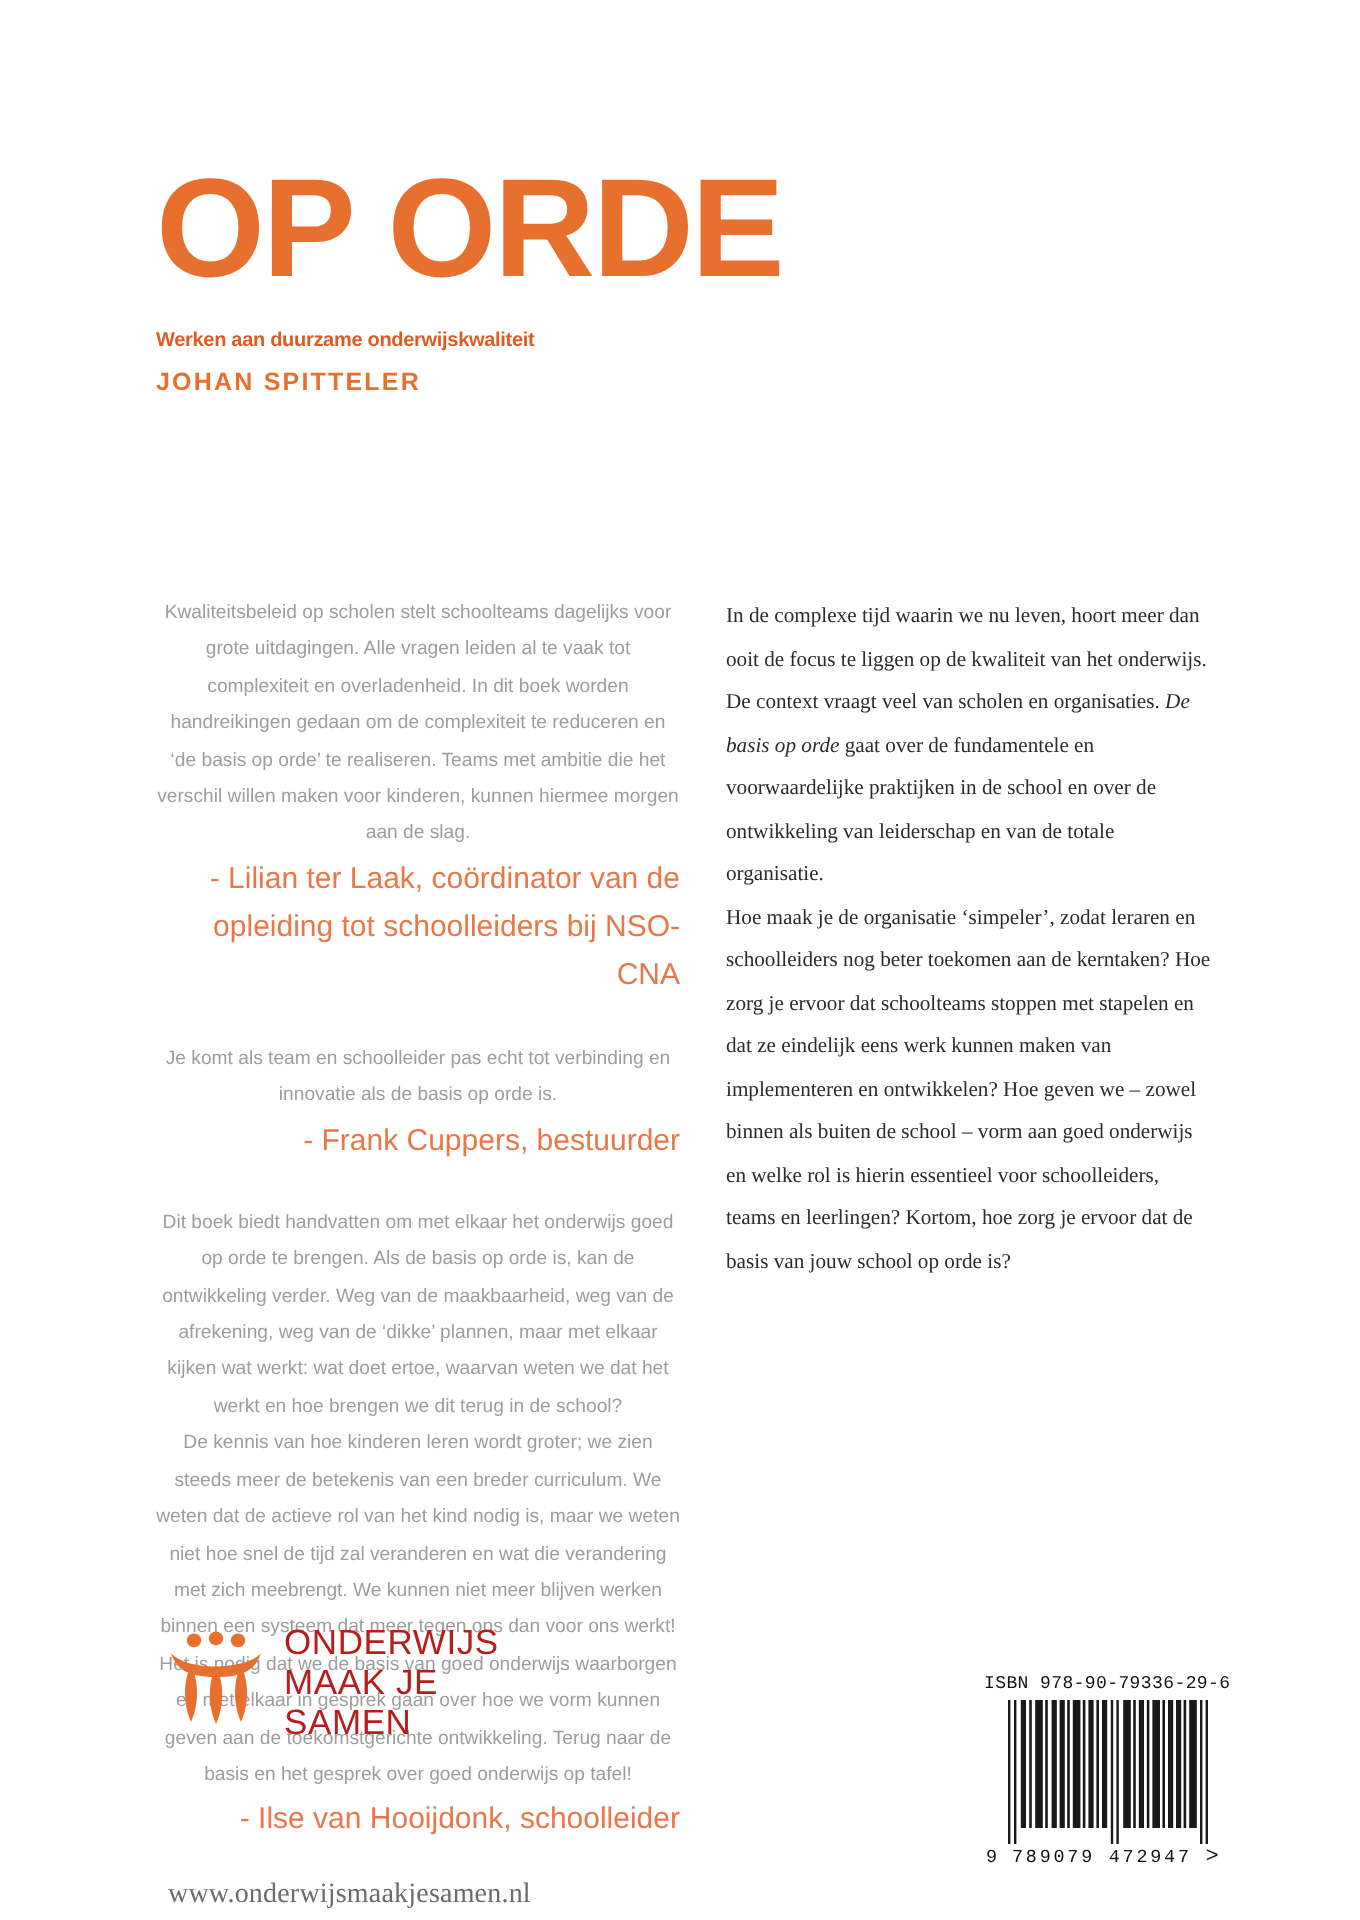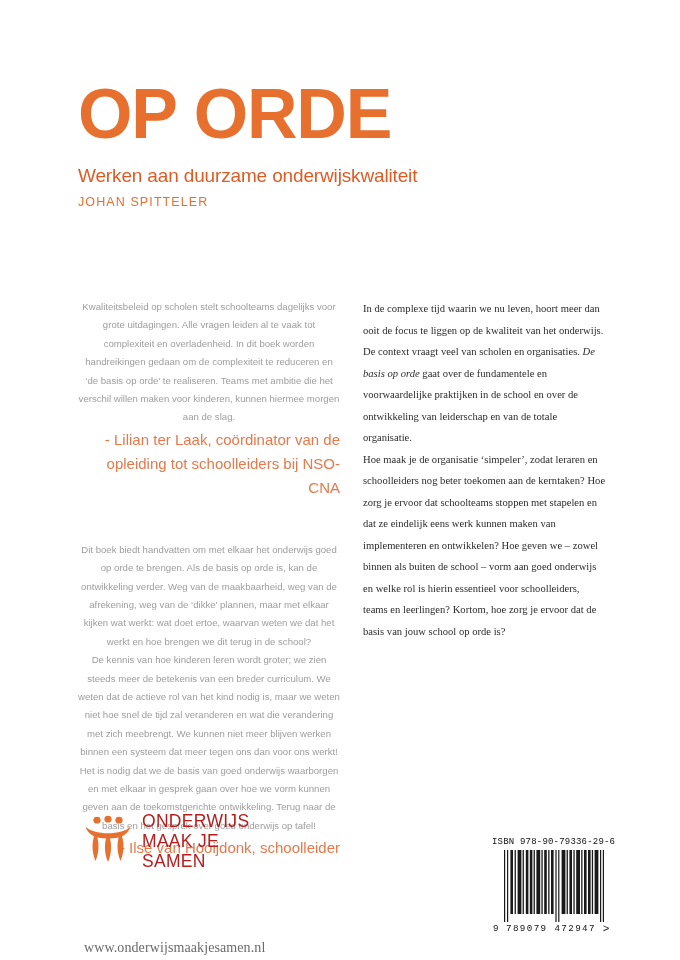--- a/index.html
+++ b/index.html
@@ -36,29 +36,29 @@
     font-size: 70px;
     line-height: 0.93;
     letter-spacing: -1.2px;
     color: #E8702F;
     margin: 0;
     white-space: nowrap;
   }
   .subtitle {
     margin: 18px 0 0 0;
     font-family: "Liberation Sans", sans-serif;
-    font-weight: normal;
-    font-size: 19px;
+    font-weight: bold;
+    font-size: 10px;
     letter-spacing: -0.15px;
     color: #E05B24;
   }
   .author {
     margin: 8px 0 17px 0;
     font-family: "Liberation Sans", sans-serif;
-    font-weight: normal;
+    font-weight: bold;
     font-size: 12.5px;
     letter-spacing: 1.1px;
     color: #E8702F;
   }
 
   
   .columns {
     position: absolute;
     left: 78px;
     top: 298px;
@@ -192,20 +192,24 @@
 
     <div class="col col-left">
 
       <div>
         <p class="quote">Kwaliteitsbeleid op scholen stelt schoolteams dagelijks voor grote uitdagingen. Alle vragen leiden al te vaak tot complexiteit en overladenheid. In dit boek worden handreikingen gedaan om de complexiteit te reduceren en ‘de basis op orde’ te realiseren. Teams met ambitie die het verschil willen maken voor kinderen, kunnen hiermee morgen aan de slag.</p>
         <p class="attrib">- Lilian ter Laak, coördinator van de opleiding tot schoolleiders bij NSO-CNA</p>
       </div>
 
       <div class="gap-md"></div>
 
+      <div>
+        <p class="quote">Je komt als team en schoolleider pas echt tot verbinding en innovatie als de basis op orde is.</p>
+        <p class="attrib">- Frank Cuppers, bestuurder</p>
+      </div>
 
       <div class="gap-md"></div>
 
       <div>
         <p class="quote" style="white-space: pre-line;">Dit boek biedt handvatten om met elkaar het onderwijs goed op orde te brengen. Als de basis op orde is, kan de ontwikkeling verder. Weg van de maakbaarheid, weg van de afrekening, weg van de ‘dikke’ plannen, maar met elkaar kijken wat werkt: wat doet ertoe, waarvan weten we dat het werkt en hoe brengen we dit terug in de school?
 De kennis van hoe kinderen leren wordt groter; we zien steeds meer de betekenis van een breder curriculum. We weten dat de actieve rol van het kind nodig is, maar we weten niet hoe snel de tijd zal veranderen en wat die verandering met zich meebrengt. We kunnen niet meer blijven werken binnen een systeem dat meer tegen ons dan voor ons werkt! Het is nodig dat we de basis van goed onderwijs waarborgen en met elkaar in gesprek gaan over hoe we vorm kunnen geven aan de toekomstgerichte ontwikkeling. Terug naar de basis en het gesprek over goed onderwijs op tafel!</p>
         <p class="attrib">- Ilse van Hooijdonk, schoolleider</p>
       </div>
 
     </div>

